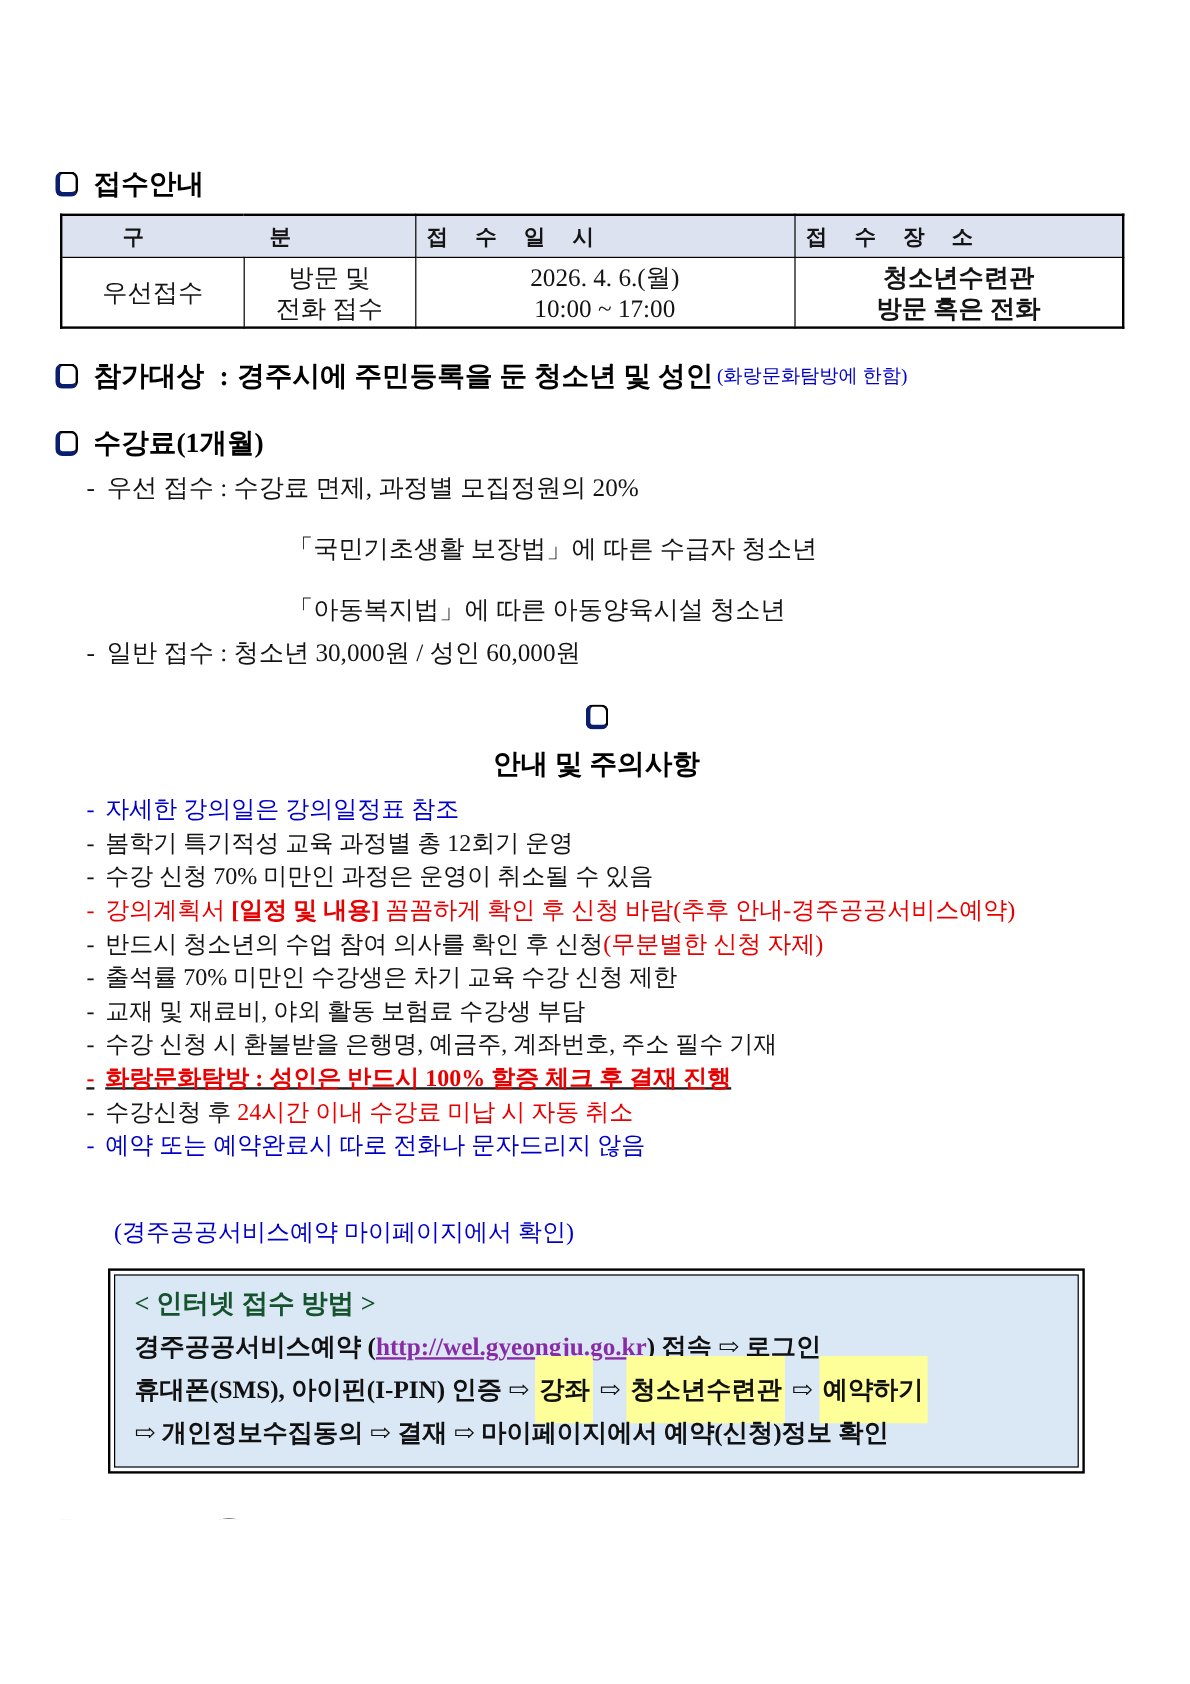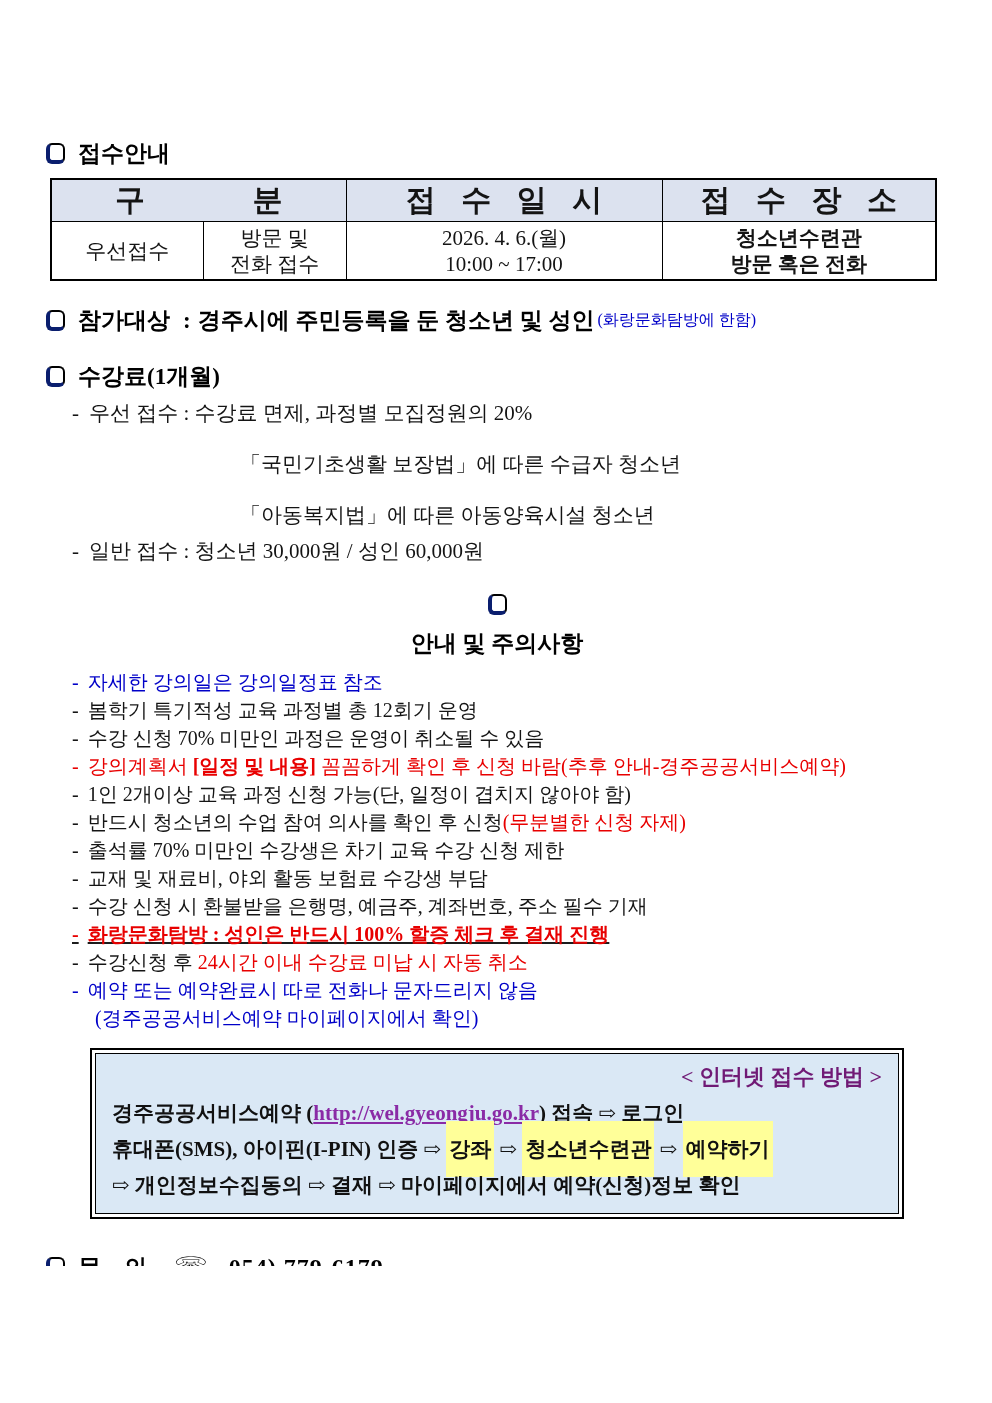--- a/index.html
+++ b/index.html
@@ -18,22 +18,22 @@
     border-top:2px solid #000; border-right:2px solid #000;
     border-left:4px solid var(--navy); border-bottom:4px solid var(--navy);
     border-radius:6px;
   }
 
   
   table.recv { border-collapse:collapse; margin:9px 0 0 4px; table-layout:fixed; }
   table.recv, table.recv th, table.recv td { border:1.6px solid #000; }
   table.recv { border-width:2.4px; }
   table.recv th {
-    background:var(--header-bg); font-size:30px; font-weight:bold; height:34px;
-    text-align:center; padding:0;
+    background:var(--header-bg); font-size:18px; font-weight:bold; height:34px;
+    text-align:left; padding:0;
   }
   .ls-wide { letter-spacing:50px; text-indent:50px; }
   .ls { letter-spacing:9px; text-indent:9px; }
   table.recv td { text-align:center; font-size:21px; height:57px; padding:0; line-height:26px; }
   td.place { font-weight:bold; font-size:18.5px; line-height:25px; }
   .cell-url { text-decoration:underline; text-decoration-color:var(--purple); }
 
   
   .sec-participants { margin-top:24px; }
   .inline-note { font-size:16px; font-weight:normal; color:var(--blue); }
@@ -42,33 +42,33 @@
   .sec-tuition { margin-top:25px; }
   .t-line { font-size:21px; line-height:31px; margin-left:26px; }
   .t-line .dash { margin-right:10px; }
   .t-indent { margin-left:194px;margin-top:20px; }
 
   
   .sec-notices { margin-top:27px;flex-direction:column; }
   .n-list { margin-top:9px; }
   .n { font-size:20px; line-height:28px; padding-left:26px; }
   .n .dash { margin-right:9px; }
-  .n-cont { padding-left:49px; }
+  .n-cont { padding-left:49px;margin-top:44px; }
   .c-blue { color:var(--blue); }
   .c-red { color:var(--red); }
   .b { font-weight:bold; }
   .u-dark { text-decoration:underline; text-decoration-color:var(--underline-dark); text-decoration-thickness:2px; }
 
   
   .net-outer {
     box-sizing:border-box; margin:16px 0 0 44px; width:814px;
     border:2px solid #000; background:#fff; padding:3px;
   }
   .net-inner { border:1.6px solid #000; background:var(--box-bg); padding:4px 16px 10px; font-weight:bold; }
-  .net-title { text-align:right; font-size:22px; line-height:37px; color:#701a75; }
+  .net-title { text-align:left; font-size:22px; line-height:37px; color:#14532d; }
   .net-line { font-size:21px; line-height:36px; color:#111; }
   .hl { background:var(--highlight); padding:16px 3px; }
   .url-box { color:var(--purple); text-decoration:underline; }
 
   
   .sec-contact { margin-top:32px; }
   .contact-title { white-space:pre; }
   .phone-icon { font-size:27px; font-weight:normal; margin:0 8px 0 14px; }
   .phone-num { font-size:24px; letter-spacing:1px; }
 
@@ -163,23 +163,20 @@
       <div class="n">
         <span class="dash">-</span><span>봄학기 특기적성 교육 과정별 총 12회기 운영</span>
       </div>
       <div class="n">
         <span class="dash">-</span><span>수강 신청 70% 미만인 과정은 운영이 취소될 수 있음</span>
       </div>
       <div class="n">
         <span class="dash c-red">-</span><span class="c-red">강의계획서 </span><span class="c-red b">[일정 및 내용]</span><span class="c-red"> 꼼꼼하게 확인 후 신청 바람(추후 안내-경주공공서비스예약)</span>
       </div>
       <div class="n">
-        <span class="dash">-</span><span>1인 2개이상 교육 과정 신청 가능(단, 일정이 겹치지 않아야 함)</span>
-      </div>
-      <div class="n">
         <span class="dash">-</span><span>반드시 청소년의 수업 참여 의사를 확인 후 신청</span><span class="c-red">(무분별한 신청 자제)</span>
       </div>
       <div class="n">
         <span class="dash">-</span><span>출석률 70% 미만인 수강생은 차기 교육 수강 신청 제한</span>
       </div>
       <div class="n">
         <span class="dash">-</span><span>교재 및 재료비, 야외 활동 보험료 수강생 부담</span>
       </div>
       <div class="n">
         <span class="dash">-</span><span>수강 신청 시 환불받을 은행명, 예금주, 계좌번호, 주소 필수 기재</span>

